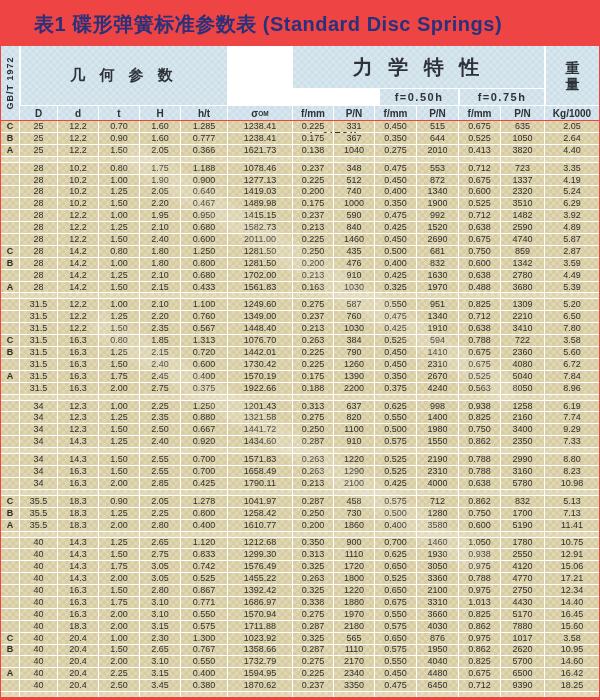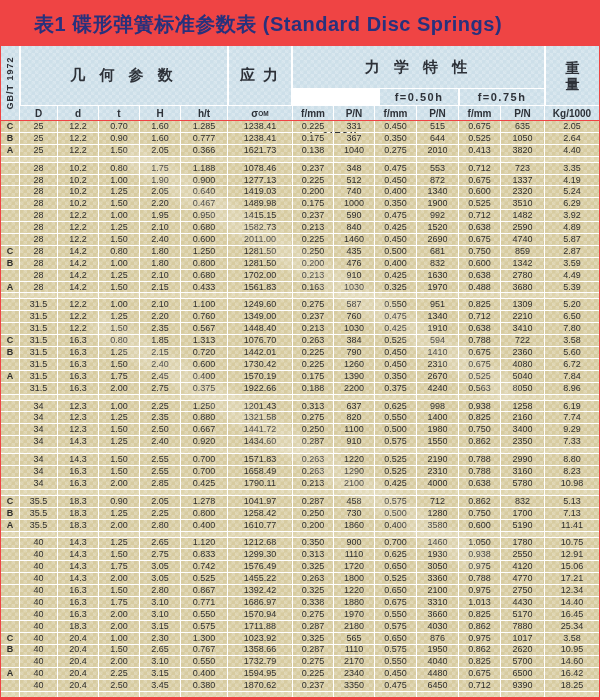--- a/index.html
+++ b/index.html
@@ -16,21 +16,21 @@
        color:#2d3138;font-weight:bold}
   .tex{background-image:
         linear-gradient(45deg,rgba(255,255,255,.22) 25%,transparent 25%,transparent 75%,rgba(255,255,255,.22) 75%),
         linear-gradient(45deg,rgba(255,255,255,.22) 25%,transparent 25%,transparent 75%,rgba(255,255,255,.22) 75%);
        background-size:7px 7px;background-position:0 0,3.5px 3.5px}
   .gbt{grid-column:1;grid-row:1/4}
   .gbt span{transform:rotate(-90deg);white-space:nowrap;font-size:9px;font-weight:bold;
             letter-spacing:1px;color:#2d3138}
   .geo{grid-column:2/7;grid-row:1/3;font-size:15px;letter-spacing:5px;margin-left:1px}
   .stress{grid-column:7/8;grid-row:1/3;font-size:15px;letter-spacing:2px;margin:0 1px}
-  .mech{grid-column:8/14;grid-row:1/2;font-size:15px;letter-spacing:5px}
+  .mech{grid-column:8/14;grid-row:1/2;font-size:20px;letter-spacing:5px}
   .weight{grid-column:14/15;grid-row:1/3;flex-direction:column;font-size:14px;
           line-height:16px;margin-left:1px}
   .defl{font-size:11px;letter-spacing:1.5px;grid-row:2}
   .colname{font-size:10px;grid-row:3;font-weight:bold;color:#2d3138}
   .colname sub{font-size:6.5px}
   .tbody{margin-top:1px;background:#fff}
   .row{display:grid;grid-template-columns:var(--cols);gap:1px;margin-bottom:1px;height:10.9px}
   .cell{background-color:var(--tan);font-size:9px;color:#2e2e2e;
         display:flex;align-items:center;justify-content:center;line-height:1;overflow:hidden}
   .grade{font-weight:bold}
@@ -46,21 +46,20 @@
 
 <div class="page">
   <div class="title">表1 碟形弹簧标准参数表 (Standard Disc Springs)</div>
 
   <div class="tbl">
     <div class="hdr" id="hdr">
       <div class="box tex gbt">
         <span>GB/T 1972</span>
       </div>
       <div class="box tex geo">几 何 参 数</div>
-      <div class="box tex stress">应 力</div>
       <div class="box tex mech">力 学 特 性</div>
       <div class="box tex weight">
         <span>重</span>
         <span>量</span>
       </div>
     <div class="box tex defl" style="grid-column: 8 / 10; margin-top: 40px;">f=0.25h</div>
         <div class="box tex defl" style="grid-column: 10 / 12; margin-left: 5px;">f=0.50h</div>
         <div class="box tex defl" style="grid-column: 12 / 14; margin-left: 1px;">f=0.75h</div>
         <div class="box tex colname" style="grid-column: 2;">D</div>
         <div class="box tex colname" style="grid-column: 3;">d</div>
@@ -807,21 +806,21 @@
           <div class="cell tex">2.00</div>
           <div class="cell tex">3.15</div>
           <div class="cell tex">0.575</div>
           <div class="cell tex">1711.88</div>
           <div class="cell tex">0.287</div>
           <div class="cell tex">2180</div>
           <div class="cell tex">0.575</div>
           <div class="cell tex">4030</div>
           <div class="cell tex">0.862</div>
           <div class="cell tex">7880</div>
-          <div class="cell tex">25.34</div>
+          <div class="cell tex">15.60</div>
         </div>
         <div class="row">
           <div class="cell tex grade">C</div>
           <div class="cell tex">40</div>
           <div class="cell tex">20.4</div>
           <div class="cell tex">1.00</div>
           <div class="cell tex">2.30</div>
           <div class="cell tex">1.300</div>
           <div class="cell tex">1023.92</div>
           <div class="cell tex">0.325</div>

